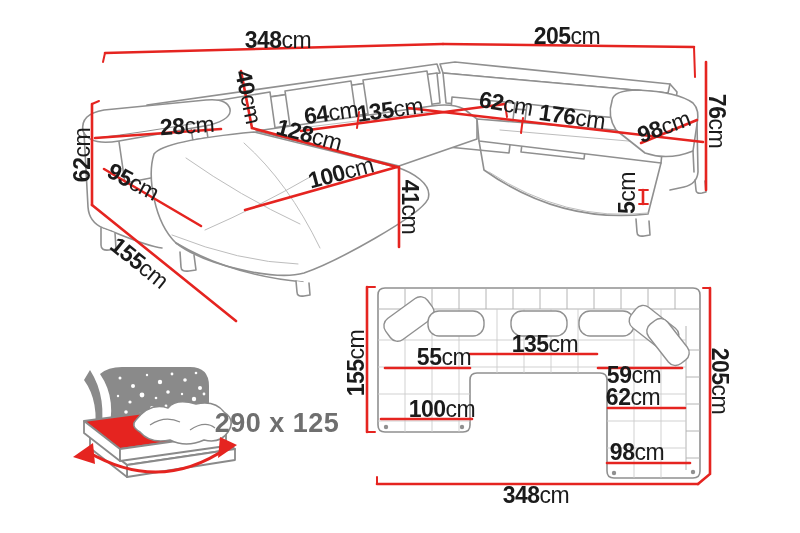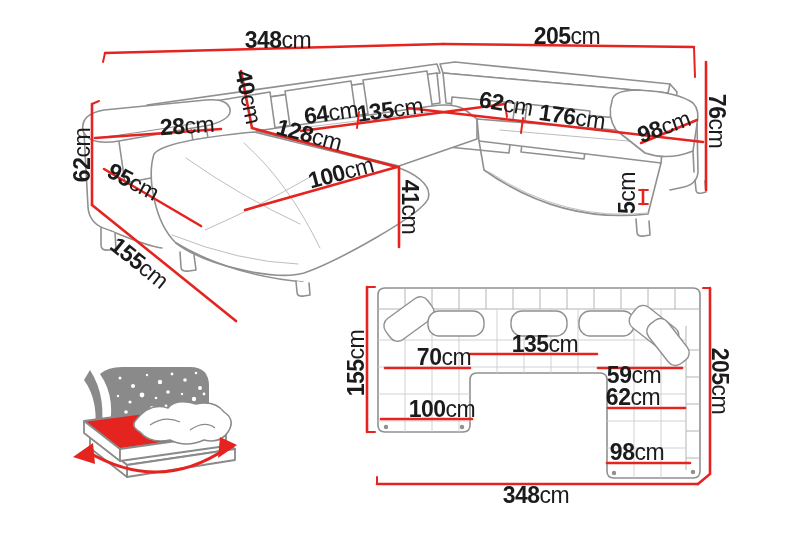--- a/index.html
+++ b/index.html
@@ -226,21 +226,22 @@
 <div class="dim" style="left:309px;top:135px;--r:15deg"><b>128</b><span>cm</span></div>
 <div class="dim" style="left:341px;top:173px;--r:-15deg"><b>100</b><span>cm</span></div>
 <div class="dim" style="left:409px;top:207px;--r:90deg"><b>41</b><span>cm</span></div>
 <div class="dim" style="left:133px;top:182px;--r:28deg"><b>95</b><span>cm</span></div>
 <div class="dim" style="left:139px;top:263px;--r:39deg"><b>155</b><span>cm</span></div>
 <div class="dim" style="left:627px;top:193px;--r:-90deg"><b>5</b><span>cm</span></div>
 
 <div class="dim" style="left:356px;top:363px;--r:-90deg"><b>155</b><span>cm</span></div>
 <div class="dim" style="left:719px;top:381px;--r:90deg"><b>205</b><span>cm</span></div>
 <div class="dim" style="left:536px;top:495px"><b>348</b><span>cm</span></div>
-<div class="dim" style="left:444px;top:357px"><b>70</b><span>cm</span></div>
+<div class="dim" style="left:444px;top:357px"><b>55</b><span>cm</span></div>
 <div class="dim" style="left:545px;top:344px"><b>135</b><span>cm</span></div>
 <div class="dim" style="left:634px;top:375px"><b>59</b><span>cm</span></div>
 <div class="dim" style="left:633px;top:397px"><b>62</b><span>cm</span></div>
 <div class="dim" style="left:442px;top:409px"><b>100</b><span>cm</span></div>
 <div class="dim" style="left:637px;top:452px"><b>98</b><span>cm</span></div>
 
+<div class="bedsize" style="left:277px;top:423px">290 x 125</div>
 
 </div>
 
 </body></html>

